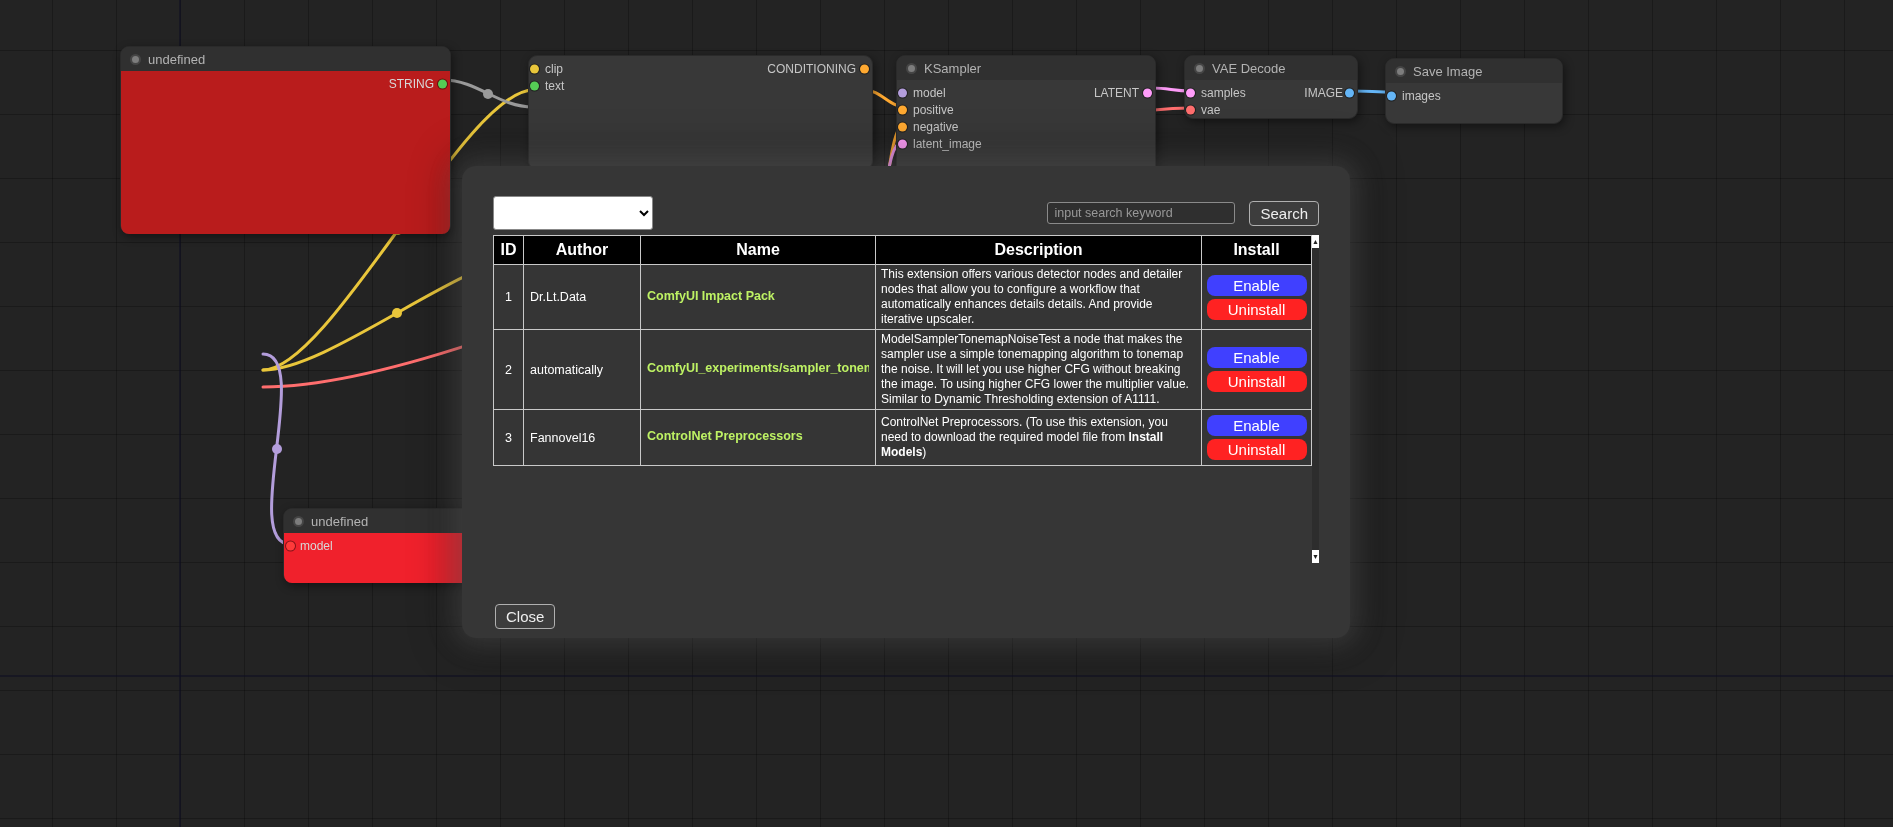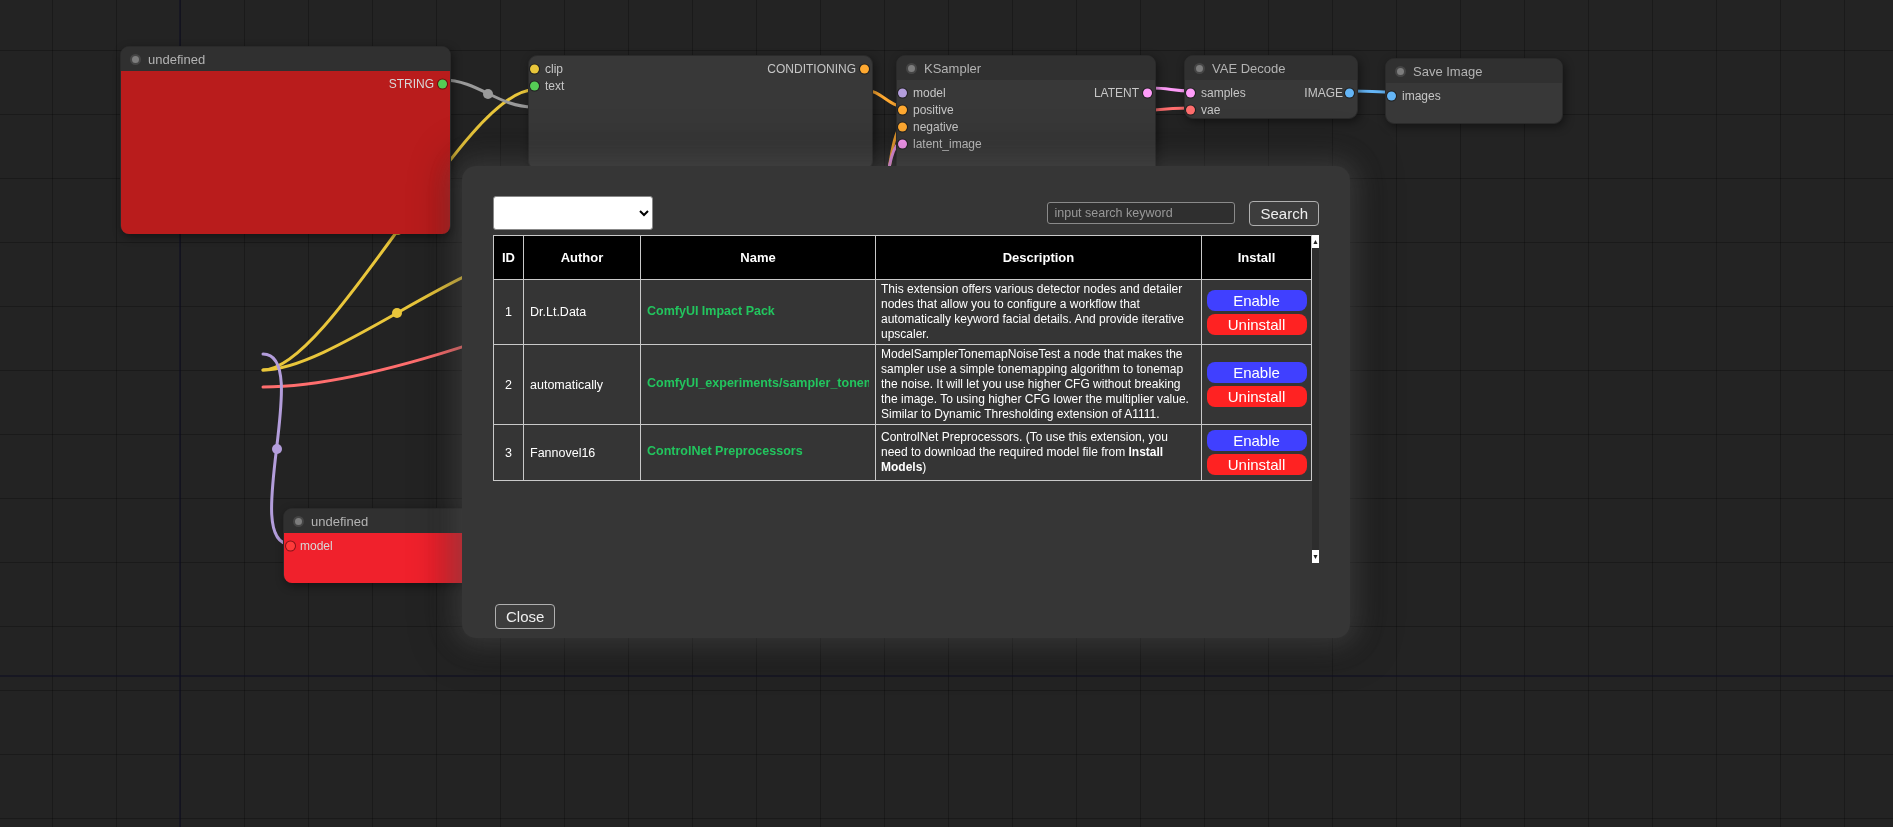--- a/index.html
+++ b/index.html
@@ -48,25 +48,25 @@
     border:1px solid #8a8a8a; border-radius:3px; color:#ef4444; font-size:12.5px;
     padding:0 6px; font-family:inherit; }
   .search-input::placeholder { color:#989898; }
   .dlg-btn { margin-left:14px; height:25px; padding:0 10px; background:#3d3d3d;
     border:1px solid #b0b0b0; border-radius:4px; color:#eee; font-size:15px;
     font-family:inherit; cursor:pointer; }
   .table-zone { display:flex; margin-top:5px; height:328px; align-items:stretch; }
   table.ext-table { border-collapse:collapse; table-layout:fixed; width:818px;
     align-self:flex-start; background:#353535; color:#fff; }
   .ext-table th { background:#000; color:#fff; border:1px solid #c9c9c9;
-    padding:14px 4px; font-size:13px; }
+    padding:5px 4px; font-size:16px; }
   .ext-table td { border:1px solid #c9c9c9; padding:2px 6px; font-size:12.5px; vertical-align:middle; }
   td.c-id { text-align:center; }
   td.c-desc { font-size:12px; line-height:15px; padding:2px 5px; }
-  a.ext-link { color:#22c55e; font-weight:bold; text-decoration:none; white-space:nowrap;
+  a.ext-link { color:#bef264; font-weight:bold; text-decoration:none; white-space:nowrap;
     display:inline-block; max-width:100%; overflow:hidden; }
   td.c-install { text-align:center; padding:2px; }
   .btn-install { display:block; width:100px; margin:3px auto; border:none; border-radius:8px;
     color:#fff; font-size:15px; padding:2px 0; font-family:inherit; cursor:pointer; }
   .vscroll { width:11px; height:328px; background:#8f8f8f; display:flex; flex-direction:column; }
   .vs-btn { height:13px; background:#fff; color:#222; font-size:7px; line-height:13px;
     text-align:center; cursor:pointer; }
   .vs-thumb { flex:1; background:#2d2d2d; }
   .close-btn { position:absolute; left:33px; bottom:9px; }
 </style>
@@ -224,21 +224,21 @@
           <th>Name</th>
           <th>Description</th>
           <th>Install</th>
         </tr>
       </thead>
       <tbody>
         <tr>
           <td class="c-id">1</td>
           <td>Dr.Lt.Data</td>
           <td><a href="#" class="ext-link">ComfyUI Impact Pack</a></td>
-          <td class="c-desc">This extension offers various detector nodes and detailer nodes that allow you to configure a workflow that automatically keyword facial details. And provide iterative upscaler.</td>
+          <td class="c-desc">This extension offers various detector nodes and detailer nodes that allow you to configure a workflow that automatically enhances details details. And provide iterative upscaler.</td>
           <td class="c-install">
             <button class="btn-install" style="background: rgb(64, 64, 255);">Enable</button>
             <button class="btn-install" style="background: rgb(255, 34, 34);">Uninstall</button>
           </td>
         </tr>
         <tr>
           <td class="c-id">2</td>
           <td>automatically</td>
           <td><a href="#" class="ext-link">ComfyUI_experiments/sampler_tonemap</a></td>
           <td class="c-desc">ModelSamplerTonemapNoiseTest a node that makes the sampler use a simple tonemapping algorithm to tonemap the noise. It will let you use higher CFG without breaking the image. To using higher CFG lower the multiplier value. Similar to Dynamic Thresholding extension of A1111.</td>

